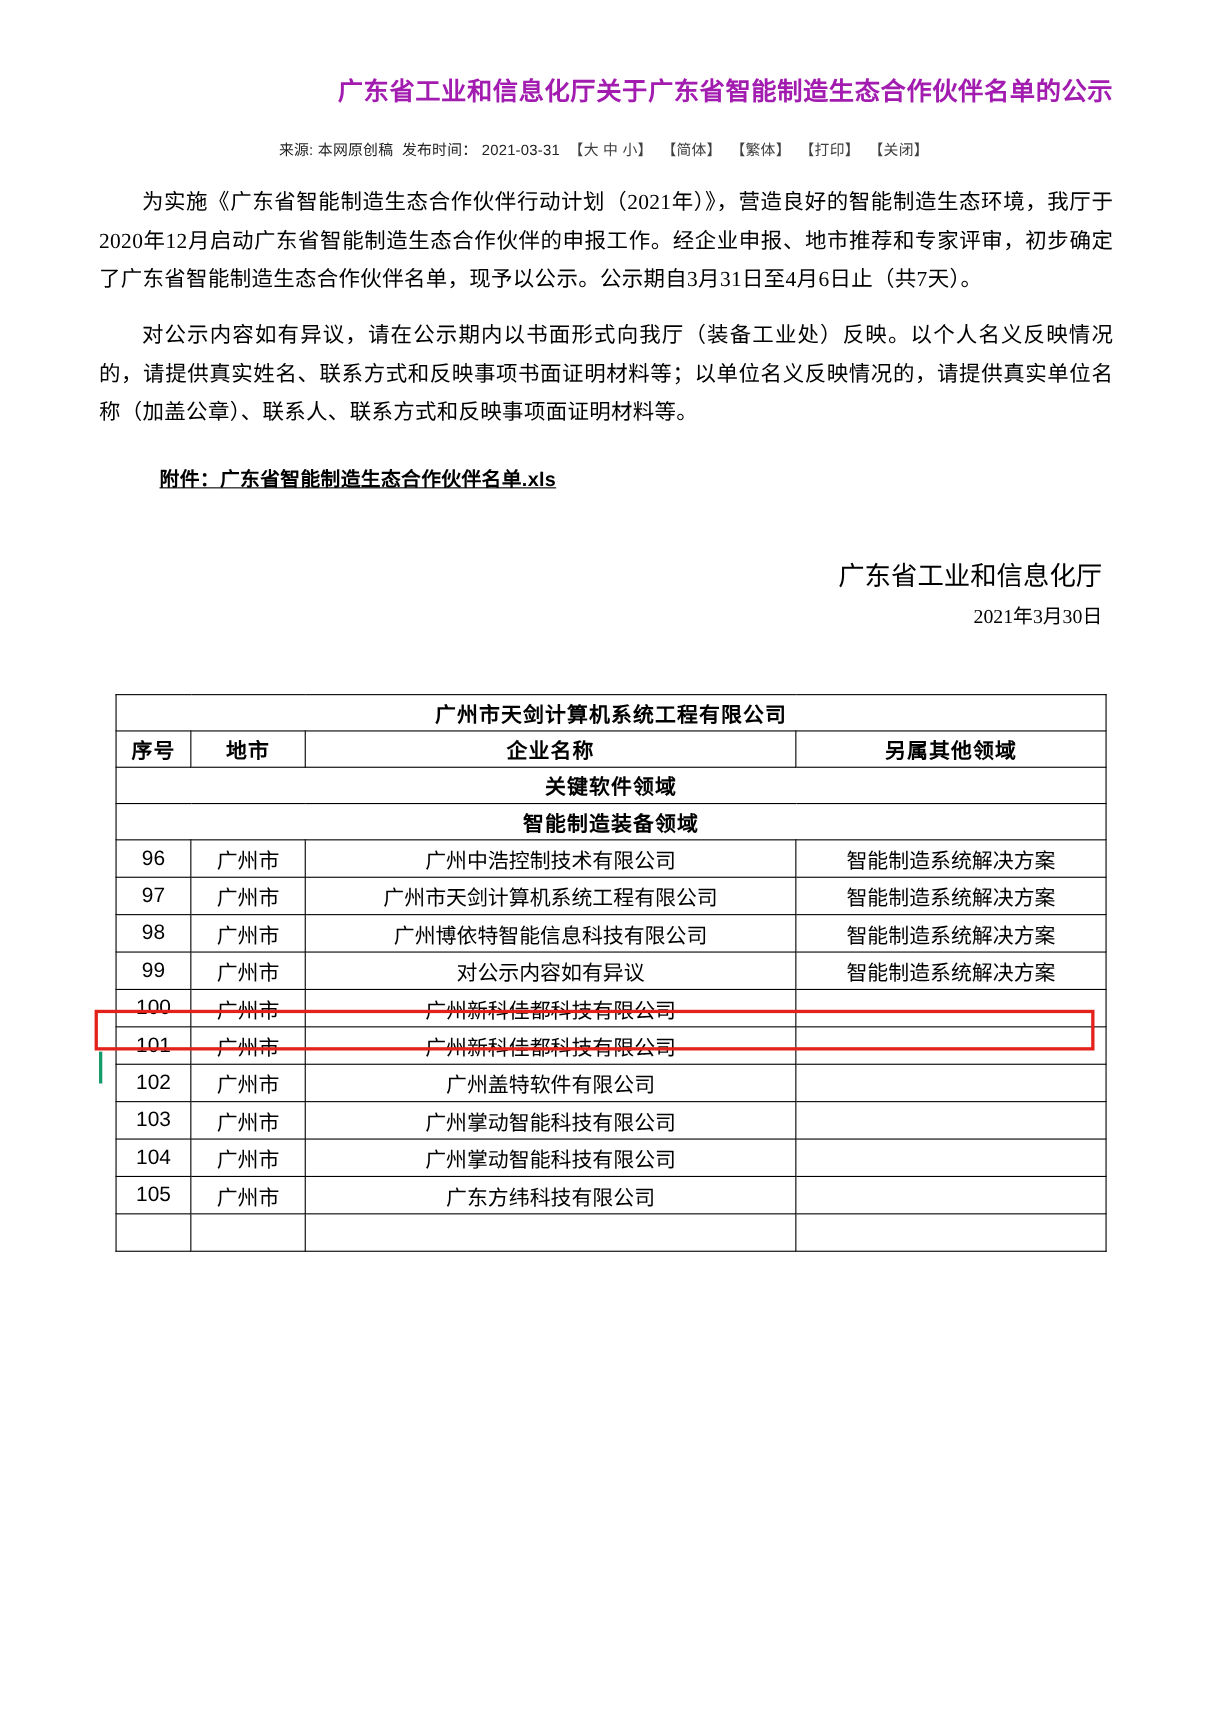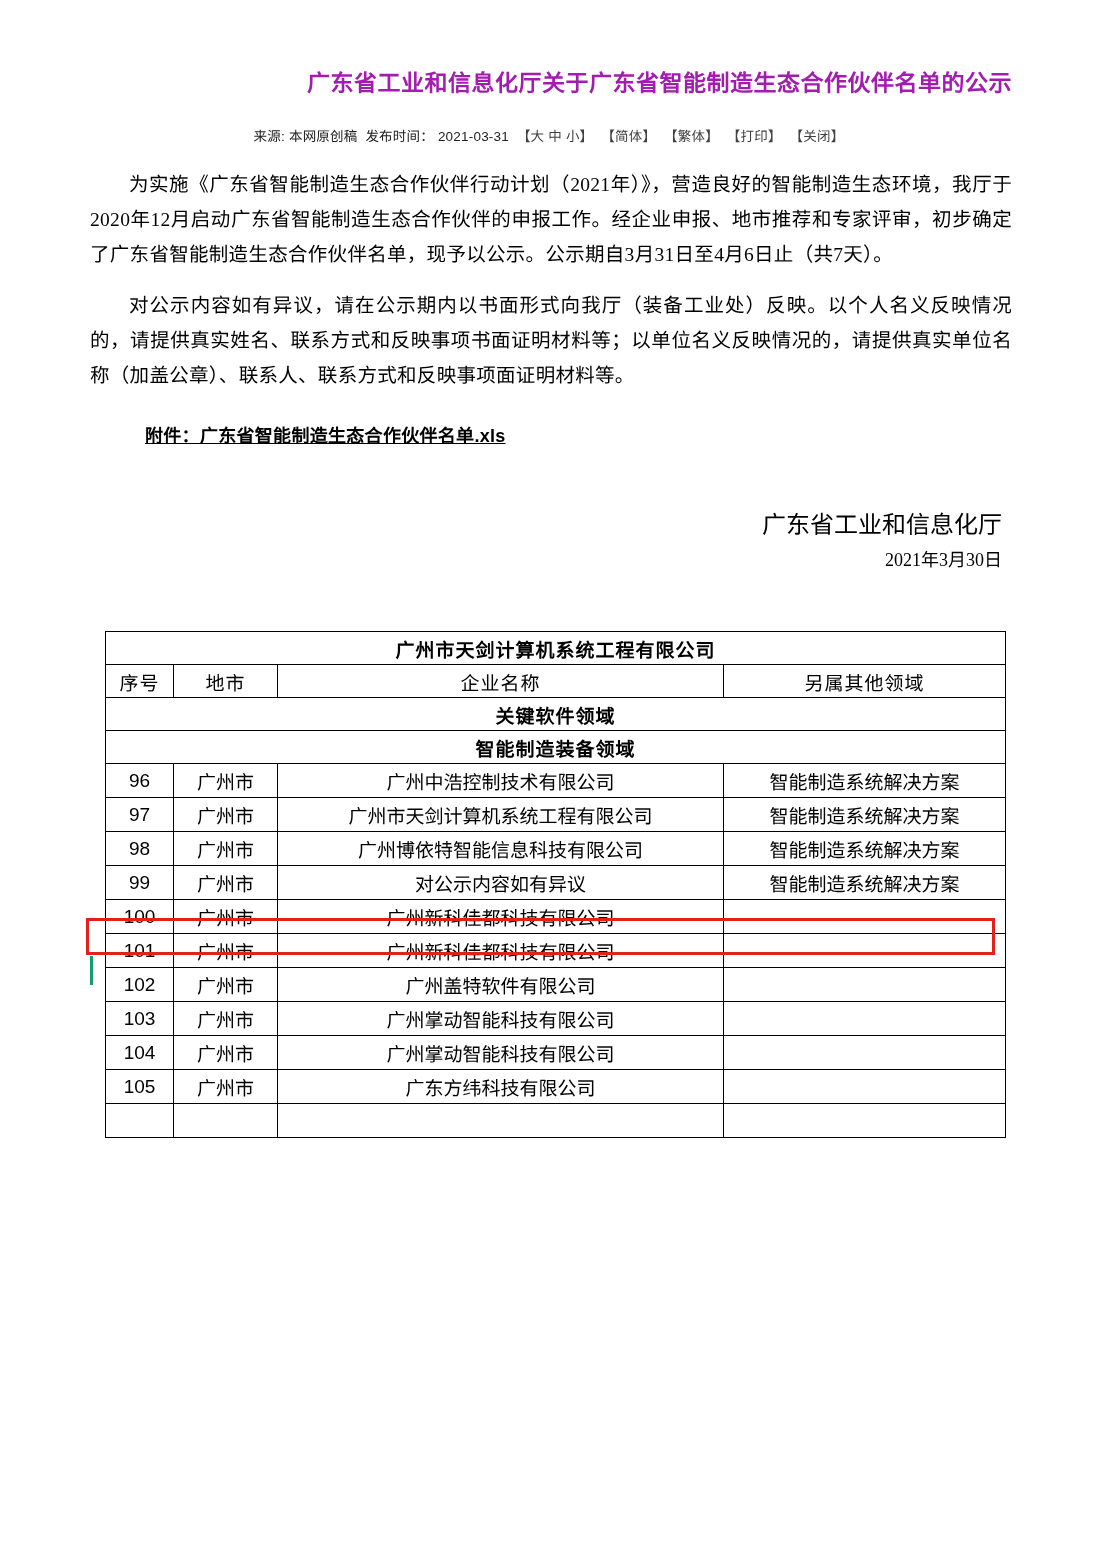--- a/index.html
+++ b/index.html
@@ -103,21 +103,21 @@
     overflow: hidden;
   }
   td.tbl-title {
     font-size: 25px;
     font-weight: bold;
     height: 66px;
     letter-spacing: 1px;
   }
   td.col-head {
     font-size: 20.5px;
-    font-weight: normal;
+    font-weight: bold;
     height: 44px;
     letter-spacing: 1px;
   }
   td.section-row {
     font-size: 20.5px;
     font-weight: bold;
     height: 35px;
     letter-spacing: 1px;
   }
   tr.data-row td {

